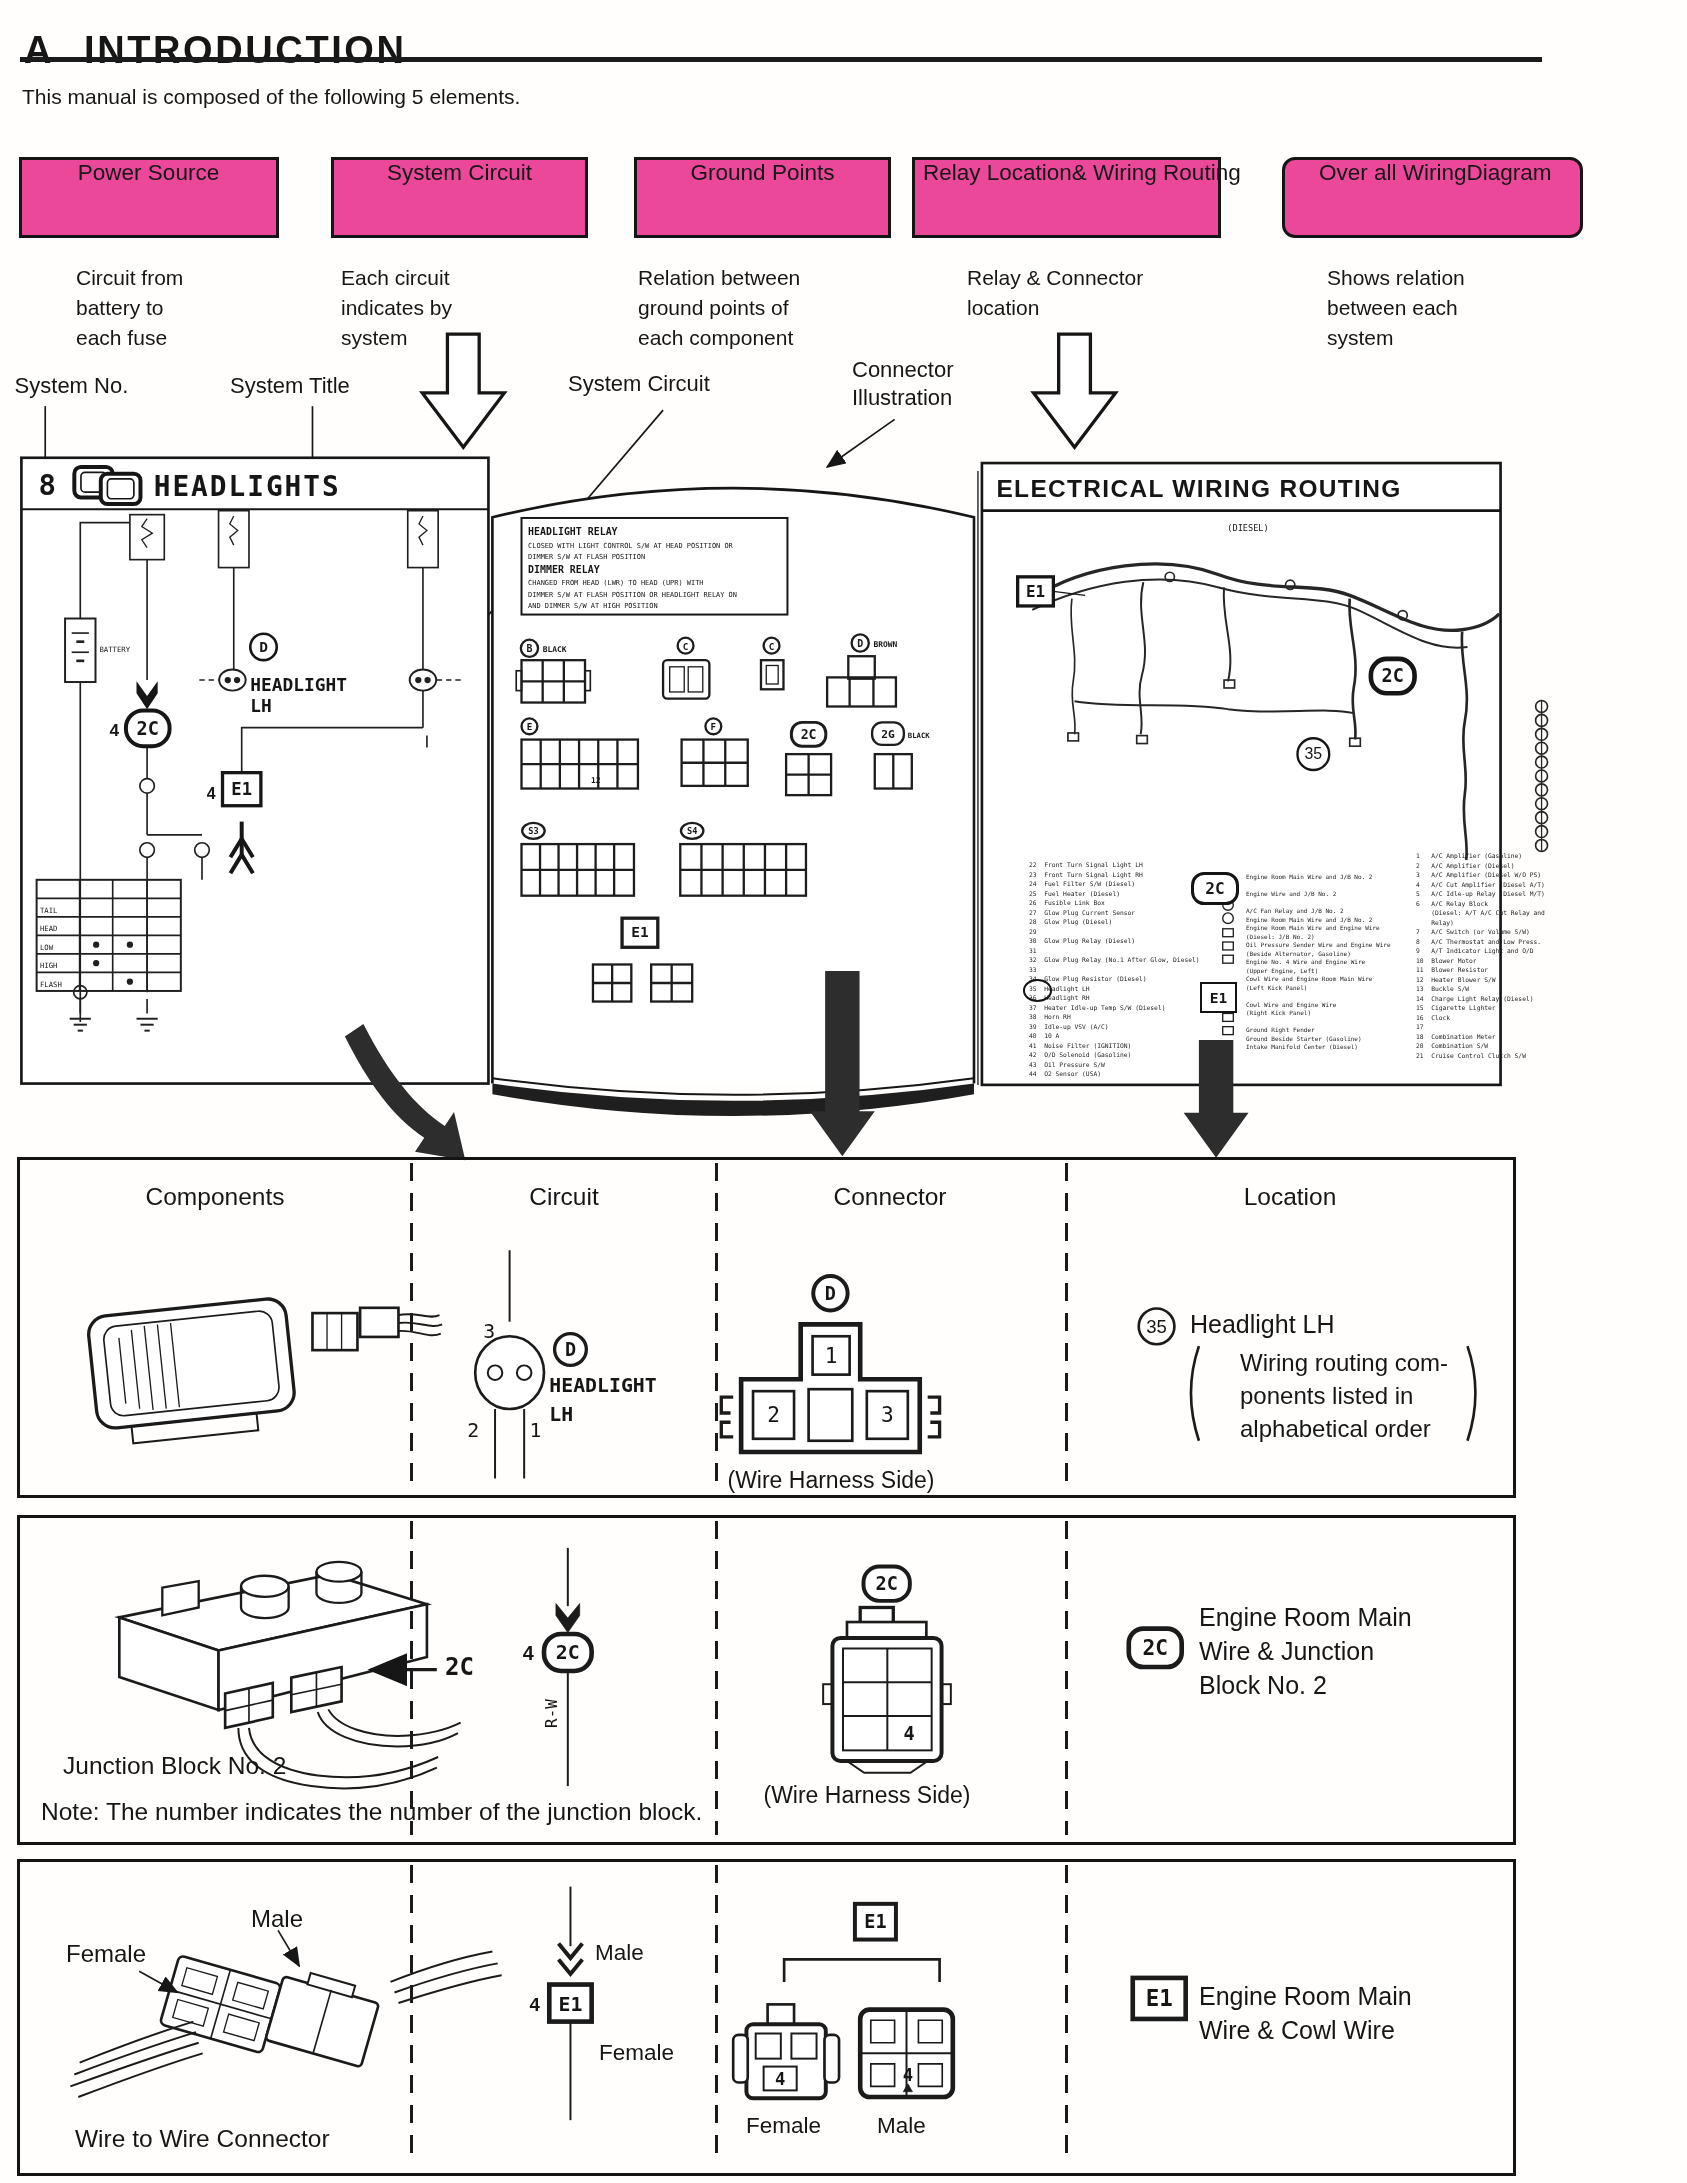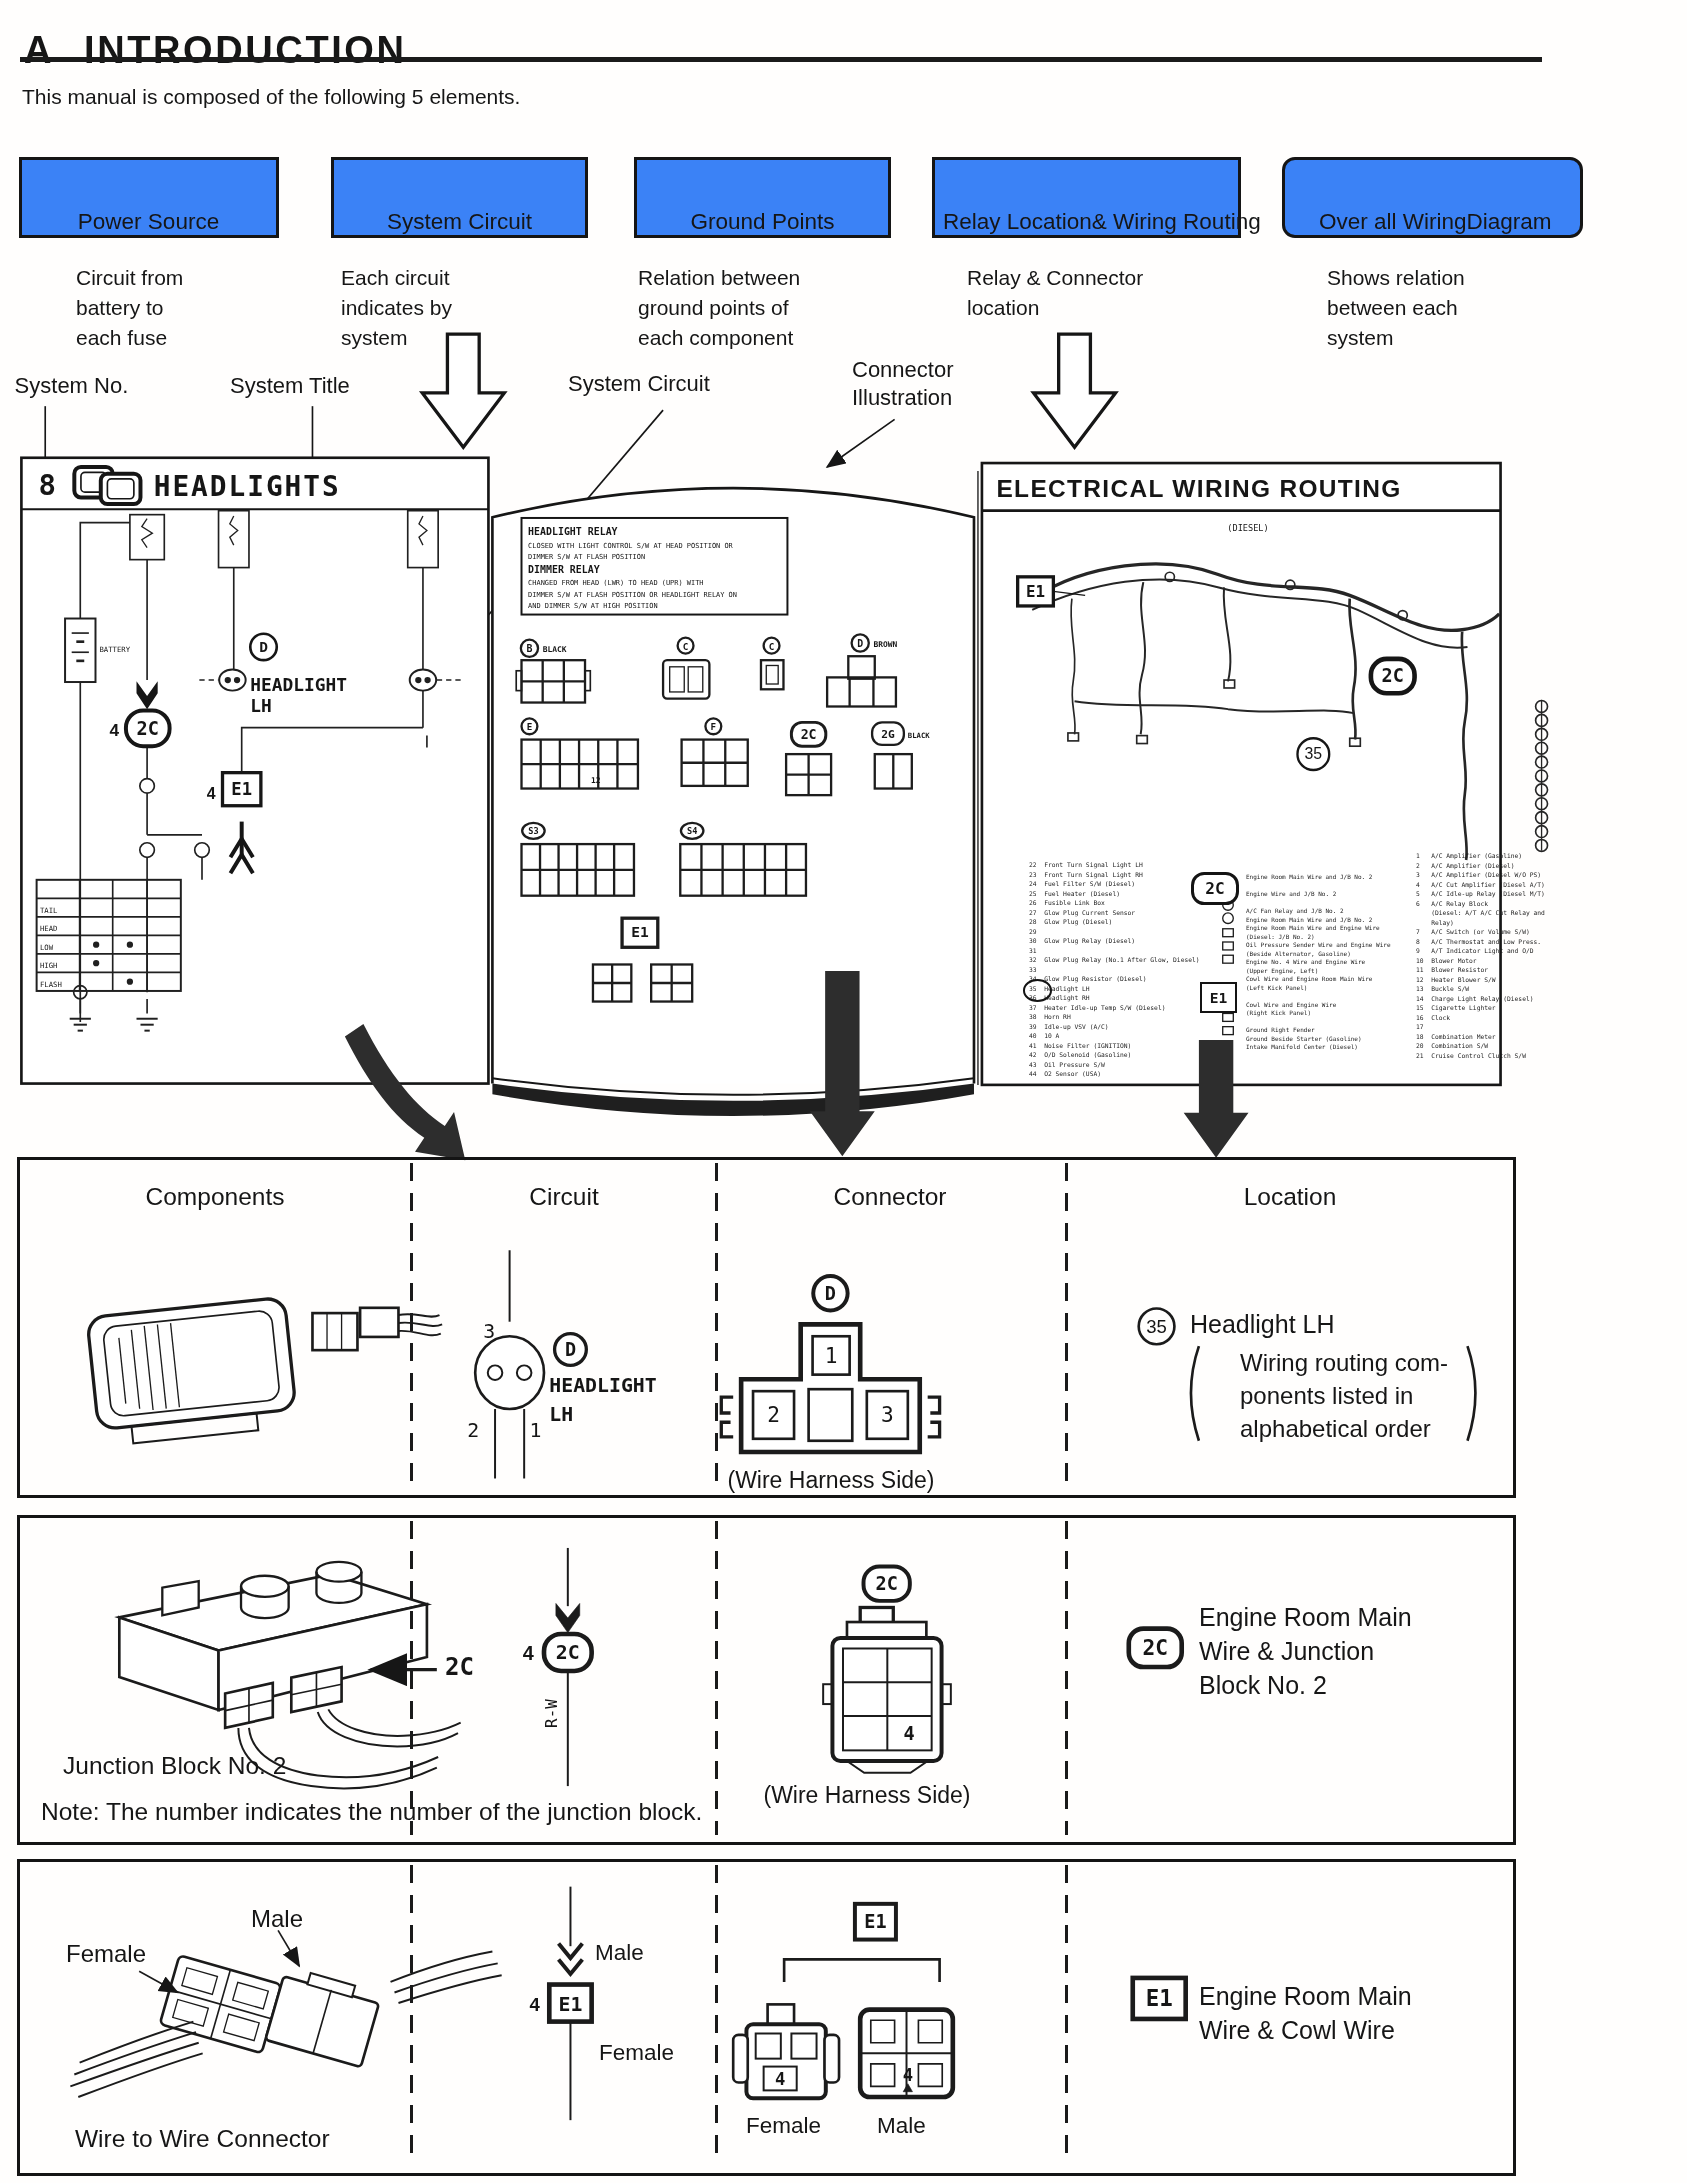--- a/index.html
+++ b/index.html
@@ -2,22 +2,22 @@
 <html style="font-size:10.6px"><head>
 <meta charset="utf-8">
 <style>
   html,body{margin:0;padding:0;background:#ffffff;}
   #root{position:relative;width:1688px;height:2183px;background:#fffefd;
         font-family:"Liberation Sans",sans-serif;color:#161616;overflow:hidden;}
   .t{position:absolute;white-space:nowrap;}
   .lines{white-space:nowrap;}
   svg{position:absolute;left:0;top:0;}
   svg text{fill:#161616;}
-  .ebox{position:absolute;border:3.3px solid #151515;display:flex;align-items:flex-end;
-        justify-content:center;font-size:22.5px;text-align:center;background:#3b82f6;}
+  .ebox{position:absolute;border:3.3px solid #151515;display:flex;align-items:flex-start;
+        justify-content:center;font-size:22.5px;text-align:center;background:#ec4899;}
   .ebox.la{justify-content:flex-start;text-align:left;padding-left:34px;}
   .desc{position:absolute;font-size:21px;line-height:30px;}
   .callout{position:absolute;font-size:22px;line-height:28px;}
   .tbox{position:absolute;border:3.3px solid #141414;background:transparent;}
   .dash{position:absolute;width:2.6px;
         background:repeating-linear-gradient(to bottom,#1a1a1a 0 18.5px,transparent 18.5px 30px);}
   .th{position:absolute;font-size:24.5px;transform:translateX(-50%);}
   .cap{position:absolute;font-size:24.5px;}
   .capc{position:absolute;font-size:23px;transform:translateX(-50%);}
   .locl{position:absolute;font-size:25px;line-height:34px;}
@@ -514,21 +514,21 @@
 
   <div class="ebox lines" style="left:18.5px;top:157px;width:254px;height:75px;">
       <div>Power Source</div>
     </div>
   <div class="ebox lines" style="left:331px;top:157px;width:251px;height:75px;">
       <div>System Circuit</div>
     </div>
   <div class="ebox lines" style="left:634px;top:157px;width:251px;height:75px;">
       <div>Ground Points</div>
     </div>
-  <div class="ebox lines la" style="left:932px;top:157px;width:295px;height:75px;padding-left:8px;">
+  <div class="ebox lines la" style="left:912px;top:157px;width:295px;height:75px;padding-left:8px;">
       <div>Relay Location</div>
       <div>&amp; Wiring Routing</div>
     </div>
   <div class="ebox lines la" style="left:1282px;top:157px;width:261px;height:75px;border-radius:13px;">
       <div>Over all Wiring</div>
       <div>Diagram</div>
     </div>
 
   <div class="desc lines" style="left:76px;top:263px;">
       <div>Circuit from</div>

